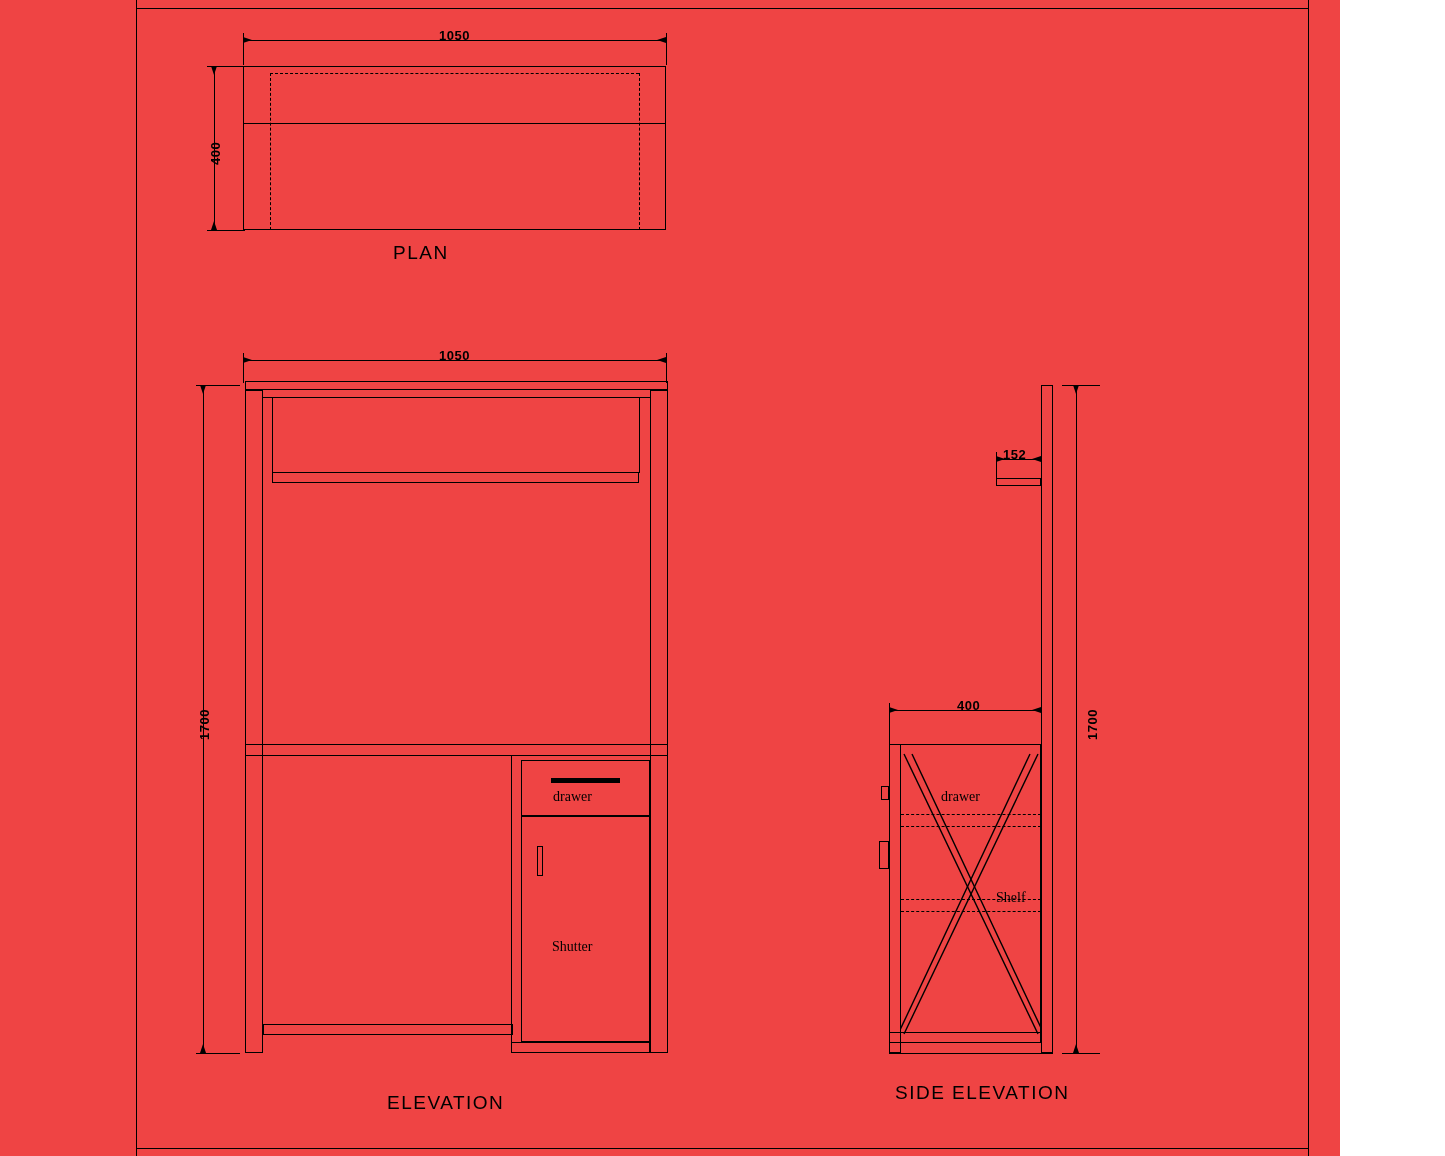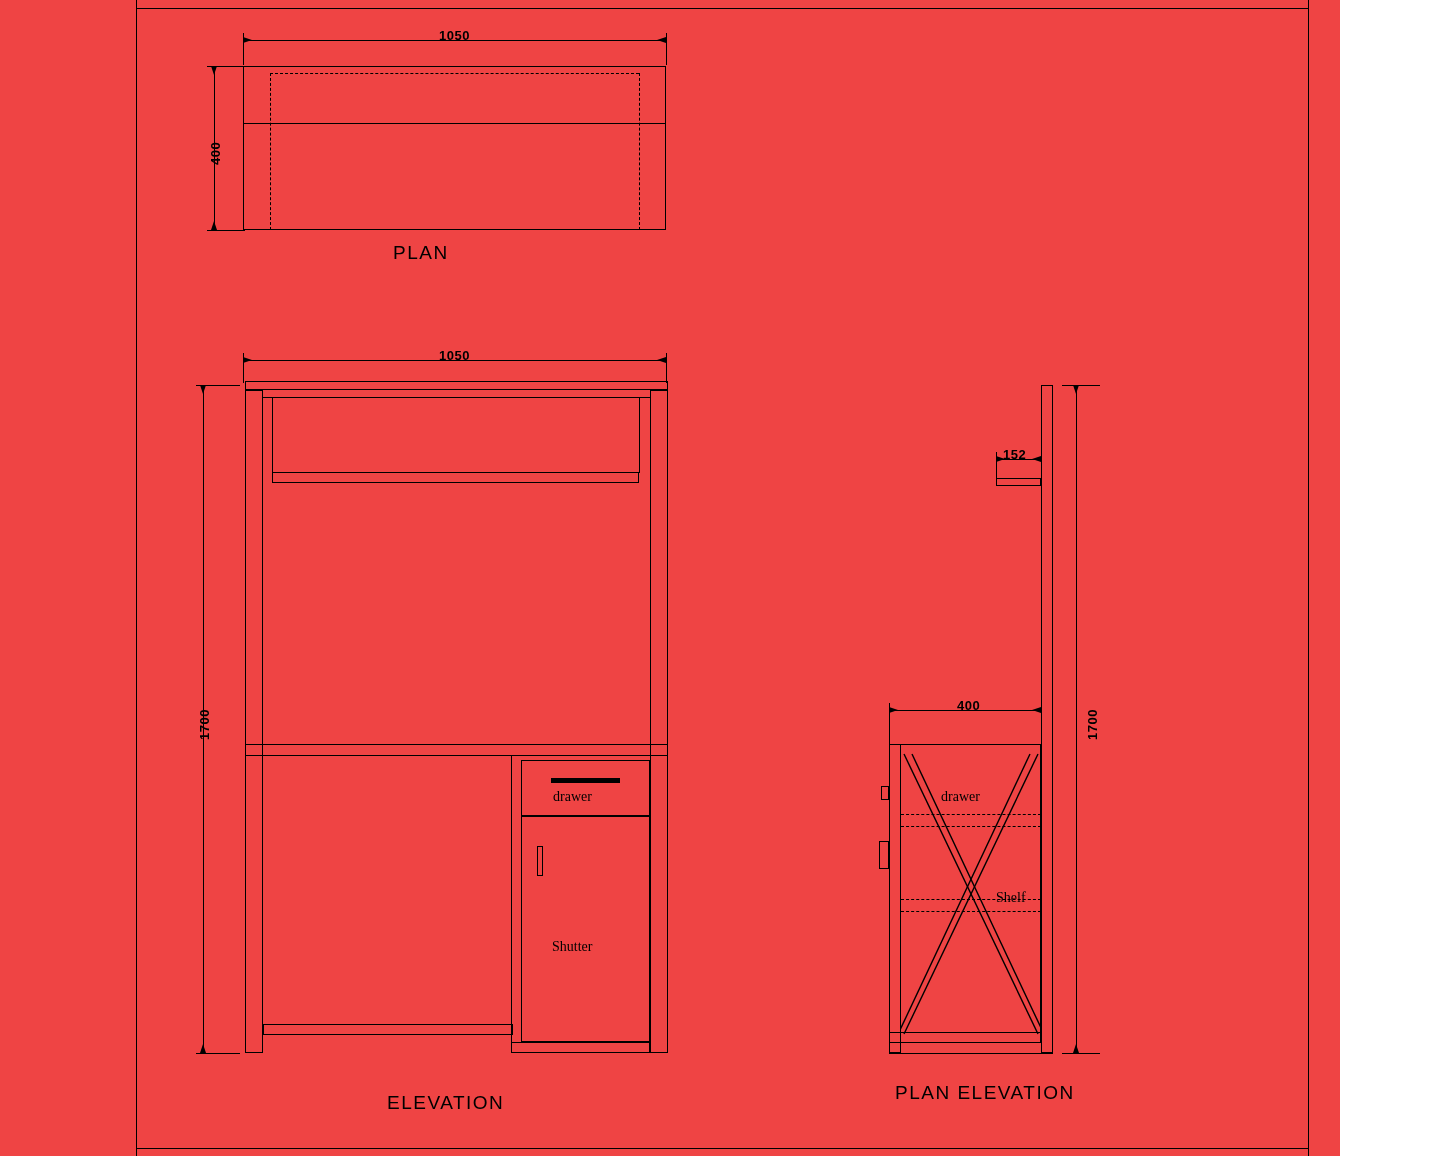--- a/index.html
+++ b/index.html
@@ -221,16 +221,16 @@
     <div class="dash-h" style="left:901px; top:826px; width:140px;"></div>
     <div class="lbl part" style="left:941px; top:789px;">drawer</div>
 
     <div class="dash-h" style="left:901px; top:899px; width:140px;"></div>
     <div class="dash-h" style="left:901px; top:911px; width:140px;"></div>
     <div class="lbl part" style="left:996px; top:890px;">Shelf</div>
 
     <div class="rect" style="left:881px; top:786px; width:8px; height:14px;"></div>
     <div class="rect" style="left:879px; top:841px; width:10px; height:28px;"></div>
 
-    <div class="lbl cap" style="left:895px; top:1082px;">PLAN ELEVATION</div>
+    <div class="lbl cap" style="left:895px; top:1082px;">SIDE ELEVATION</div>
   </div>
 
 </div>
 
 </body></html>

